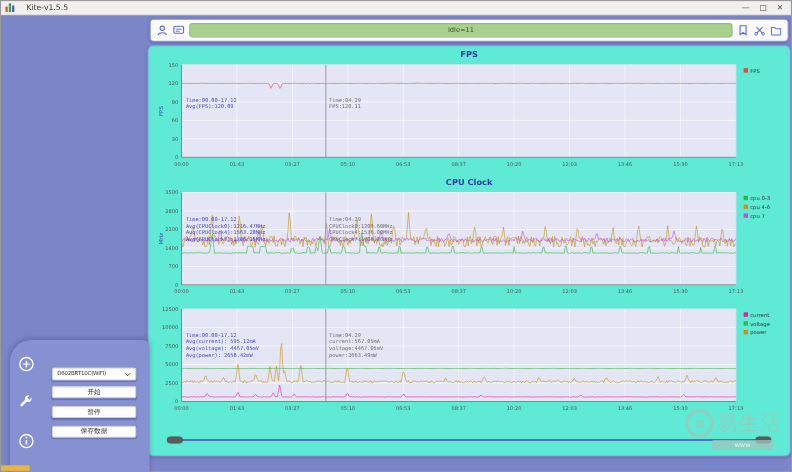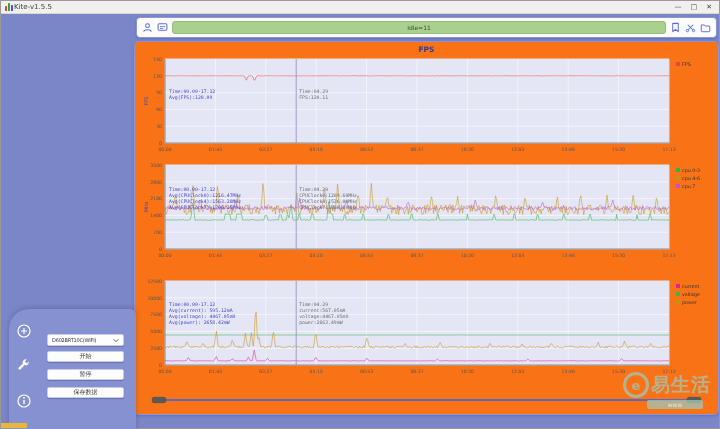--- a/index.html
+++ b/index.html
@@ -1,39 +1,39 @@
 <!DOCTYPE html>
 <html><head>
 <meta charset="utf-8">
 <style>
   * { margin:0; padding:0; box-sizing:border-box; }
   html,body { width:720px; height:429px; overflow:hidden; font-family:"DejaVu Sans", sans-serif; }
   .window { width:720px; height:429px; position:relative; background:#7b86c8; border:1px solid #9a9a9a; }
 
   
-  .titlebar { height:13px; background:#f1f0ef; display:flex; align-items:center; padding:0 4px; gap:1px; border-bottom:1px solid #d8d6d4; }
+  .titlebar { height:13px; background:#f1f0ef; display:flex; align-items:center; padding:0 4px; gap:11px; border-bottom:1px solid #d8d6d4; }
   .app-icon { display:flex; align-items:flex-end; gap:1px; height:8px; }
   .app-icon i { display:block; width:2px; border-radius:0.5px; }
   .app-icon i:nth-child(1){ height:5px; background:#d84b3a; }
   .app-icon i:nth-child(2){ height:8px; background:#3a9e4b; }
   .app-icon i:nth-child(3){ height:6px; background:#3a5bd8; }
   .titlebar .title { font-size:7px; color:#3a3a3a; flex:1; }
   .win-controls { display:flex; gap:9px; padding-right:3px; }
   .win-controls span { font-size:7px; color:#444; line-height:13px; cursor:default; }
 
   .main { position:absolute; top:13px; left:0; right:0; bottom:0; background:#7b86c8; }
 
   
   .toolbar { position:absolute; left:135px; top:3px; width:581px; height:21px; background:#fcfcfe; border:1px solid #8b95d8; border-radius:4px; display:flex; align-items:center; padding:0 5px; gap:4px; box-shadow:0 1px 2px rgba(40,40,90,.25); }
   .tb-icon { width:11px; height:11px; flex:0 0 auto; display:flex; align-items:center; justify-content:center; }
   .status-bar { flex:1; height:13px; background:#a9d08e; border:1px solid #93bd79; border-radius:3px; display:flex; align-items:center; justify-content:center; }
   .status-bar span { font-size:6px; color:#39502e; }
 
   
-  .charts-panel { position:absolute; left:133px; top:27px; width:585px; height:374px; background:#f97316; border:1px solid #8b95d8; border-radius:5px; padding:3px 3px 0 3px; box-shadow:0 1px 3px rgba(40,40,90,.25); }
+  .charts-panel { position:absolute; left:133px; top:27px; width:585px; height:374px; background:#5eead4; border:1px solid #8b95d8; border-radius:5px; padding:3px 3px 0 3px; box-shadow:0 1px 3px rgba(40,40,90,.25); }
   .chart-block { height:116px; }
   .chart-title { height:10px; text-align:center; font-size:7.5px; font-weight:bold; color:#2f3c9e; line-height:10px; }
   .chart-svg { display:block; width:577px; height:104px; }
 
   .slider-row { position:relative; height:14px; }
   .slider-track { position:absolute; left:22px; right:22px; top:6px; height:2px; background:#5b6ac0; border-radius:1px; }
   .slider-handle { position:absolute; top:4px; width:14px; height:6px; background:#5a5a5a; border-radius:3px; box-shadow:0 0 1px #333; }
   .slider-handle.left { left:14px; }
   .slider-handle.right { right:14px; }
 
@@ -46,21 +46,21 @@
   .side-btn { height:11px; cursor:pointer; }
   .side-btn span { font-size:6px; color:#333; }
   .btn-0 { top:42px; } .btn-1 { top:60px; } .btn-2 { top:78px; }
 
   .corner-strip { position:absolute; left:0; bottom:0; width:26px; height:5px; background:#e9b63c; }
 
   
   .watermark { position:absolute; right:4px; top:358px; width:92px; height:52px; pointer-events:none; opacity:.75; }
   .wm-row { display:flex; align-items:center; gap:2px; }
   .wm-circle { width:26px; height:26px; border:3px solid #9fc7bc; border-radius:50%; color:#9fc7bc; font-size:13px; font-weight:bold; display:flex; align-items:center; justify-content:center; }
-  .wm-text { font-size:19px; font-weight:bold; color:#9fc7bc; letter-spacing:1px; }
+  .wm-text { font-size:19px; font-weight:normal; color:#9fc7bc; letter-spacing:1px; }
   .wm-bar { margin-top:2px; margin-left:24px; background:#9fc7bc; color:#fff; font-size:6px; text-align:center; border-radius:2px; padding:1px 4px; width:56px; }
 </style>
 </head>
 <body>
 
 <div class="window">
 
   <div class="titlebar">
     <span class="app-icon">
         <i></i>
@@ -158,20 +158,21 @@
             <line x1="158.20975609756098" x2="158.20975609756098" y1="4" y2="88" stroke="#8a8fae" stroke-width="0.8"></line>
             <text x="161.20975609756098" y="37.6" font-size="4.8" fill="#6e6e6e" font-family="DejaVu Sans Mono, monospace">Time:04.29</text>
             <text x="161.20975609756098" y="43.6" font-size="4.8" fill="#6e6e6e" font-family="DejaVu Sans Mono, monospace">FPS:120.11</text>
             <text x="31" y="37.6" font-size="4.8" fill="#4646c8" font-family="DejaVu Sans Mono, monospace">Time:00.00-17.12</text>
             <text x="31" y="43.6" font-size="4.8" fill="#4646c8" font-family="DejaVu Sans Mono, monospace">Avg(FPS):120.09</text>
             <rect x="538" y="7" width="4" height="4" fill="#e8453c"></rect>
             <text x="544" y="11" font-size="4.8" fill="#333">FPS</text>
           </svg>
       </div>
       <div class="chart-block">
+        <div class="chart-title">CPU Clock</div>
         <svg class="chart-svg" viewBox="0 0 577 104">
             <rect x="27" y="4" width="504" height="84" fill="#e4e6f5" stroke="#b9bedd" stroke-width="0.6"></rect>
             <line x1="27" x2="531" y1="88" y2="88" stroke="#ffffff" stroke-width="0.6"></line>
             <text x="24" y="89.7" font-size="4.6" text-anchor="end" fill="#555">0</text>
             <line x1="27" x2="531" y1="71.2" y2="71.2" stroke="#ffffff" stroke-width="0.6"></line>
             <text x="24" y="72.9" font-size="4.6" text-anchor="end" fill="#555">700</text>
             <line x1="27" x2="531" y1="54.4" y2="54.4" stroke="#ffffff" stroke-width="0.6"></line>
             <text x="24" y="56.1" font-size="4.6" text-anchor="end" fill="#555">1400</text>
             <line x1="27" x2="531" y1="37.6" y2="37.6" stroke="#ffffff" stroke-width="0.6"></line>
             <text x="24" y="39.300000000000004" font-size="4.6" text-anchor="end" fill="#555">2100</text>

